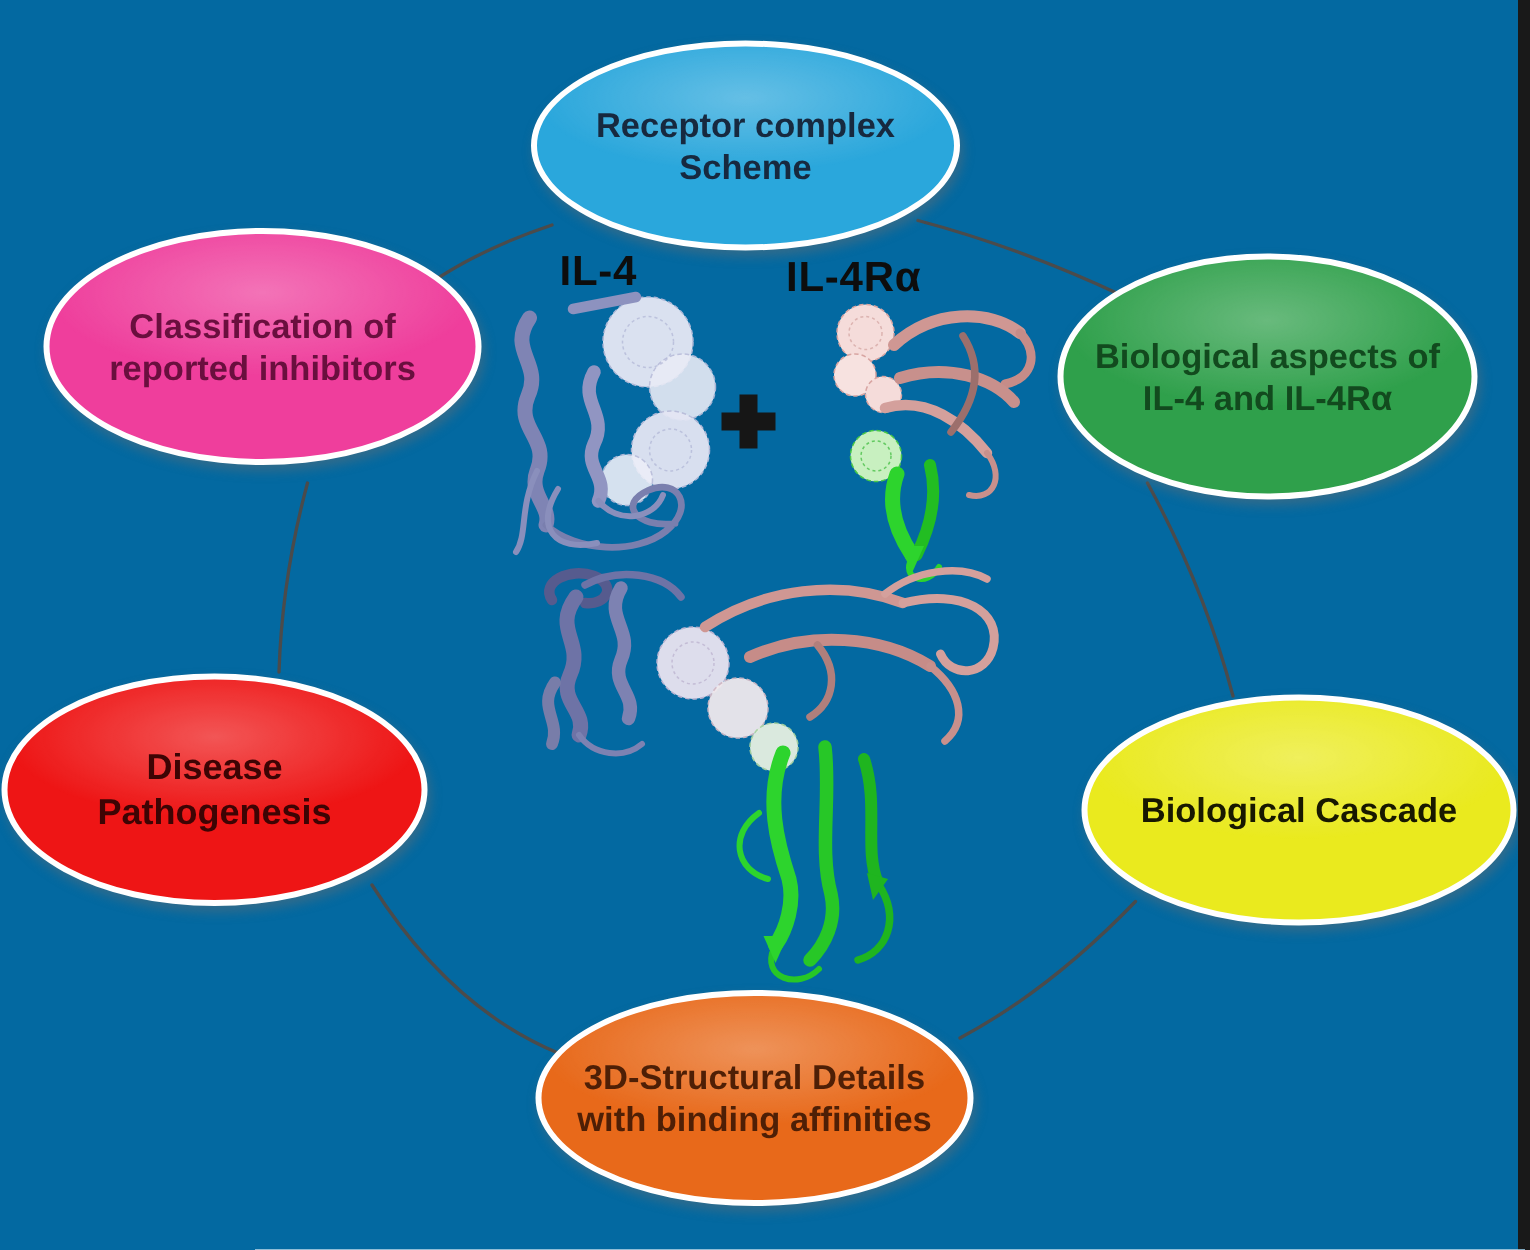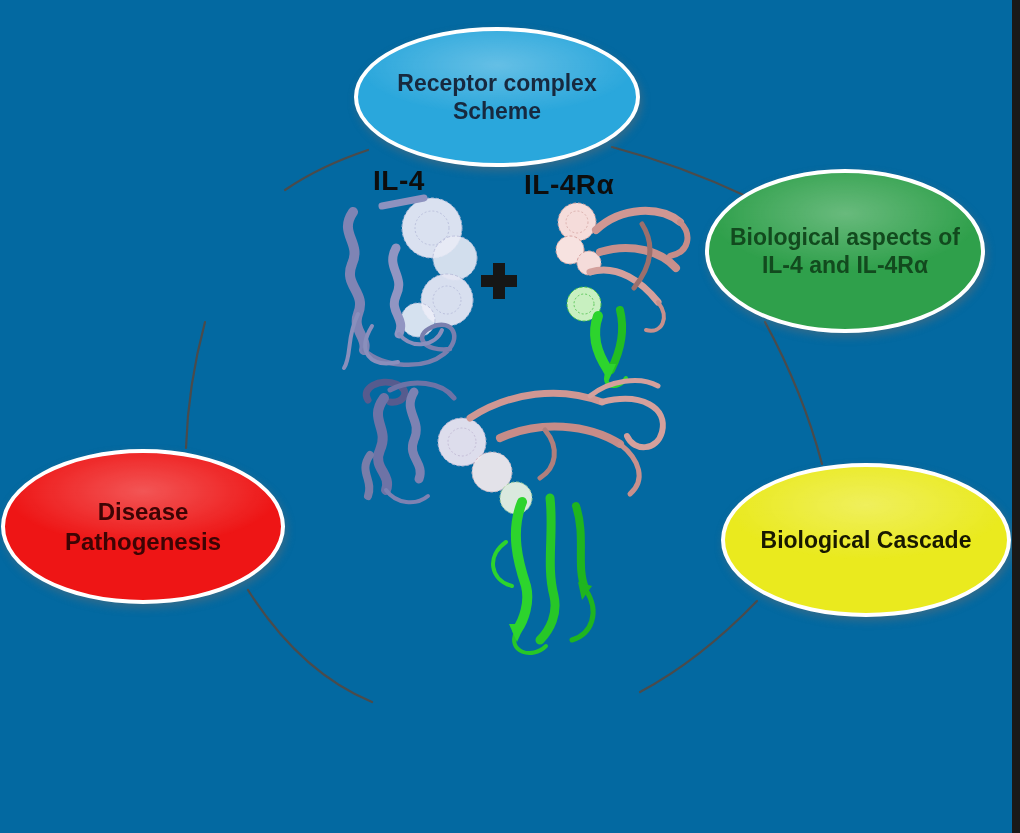--- a/index.html
+++ b/index.html
@@ -151,33 +151,39 @@
         <polygon points="509,624 525,624 517,642" fill="#2dd42d"></polygon>
         <polygon points="578,582 592,586 582,600" fill="#1fb51f"></polygon>
       </g>
     </g>
   </svg>
 
   <div class="node" style="left: 354px; top: 27px; width: 286px; height: 140px; --bg: #2aa7dc; --fg: #17293f;">
     <span class="node-label">Receptor complex Scheme</span>
   </div>
 
+  <div class="node" style="left: 29px; top: 152px; width: 292px; height: 158px; --bg: #ef3e9c; --fg: #6a0f3e;">
+    <span class="node-label">Classification of reported inhibitors</span>
+  </div>
 
   <div class="node" style="left: 705px; top: 169px; width: 280px; height: 164px; --bg: #2fa04b; --fg: #124a1e;">
     <span class="node-label">Biological aspects of IL-4 and IL-4Rα</span>
   </div>
 
   <div class="node node--red" style="left: 1px; top: 449px; width: 284px; height: 155px; --bg: #ee1515; --fg: #3d0404;">
     <span class="node-label">Disease Pathogenesis</span>
   </div>
 
   <div class="node" style="left: 721px; top: 463px; width: 290px; height: 154px; --bg: #eaea1e; --fg: #181800;">
     <span class="node-label">Biological Cascade</span>
   </div>
 
+  <div class="node" style="left: 357px; top: 660px; width: 292px; height: 144px; --bg: #e8691a; --fg: #4e1f06;">
+    <span class="node-label">3D-Structural Details with binding affinities</span>
+  </div>
 
   <div class="protein-label" style="left:353px;top:165px;margin-left:20px;">IL-4</div>
   <div class="protein-label" style="left:524px;top:169px;">IL-4Rα</div>
 
   <div class="plus-icon" aria-label="+"></div>
 
   <div class="right-strip"></div>
 
 </div>
 

